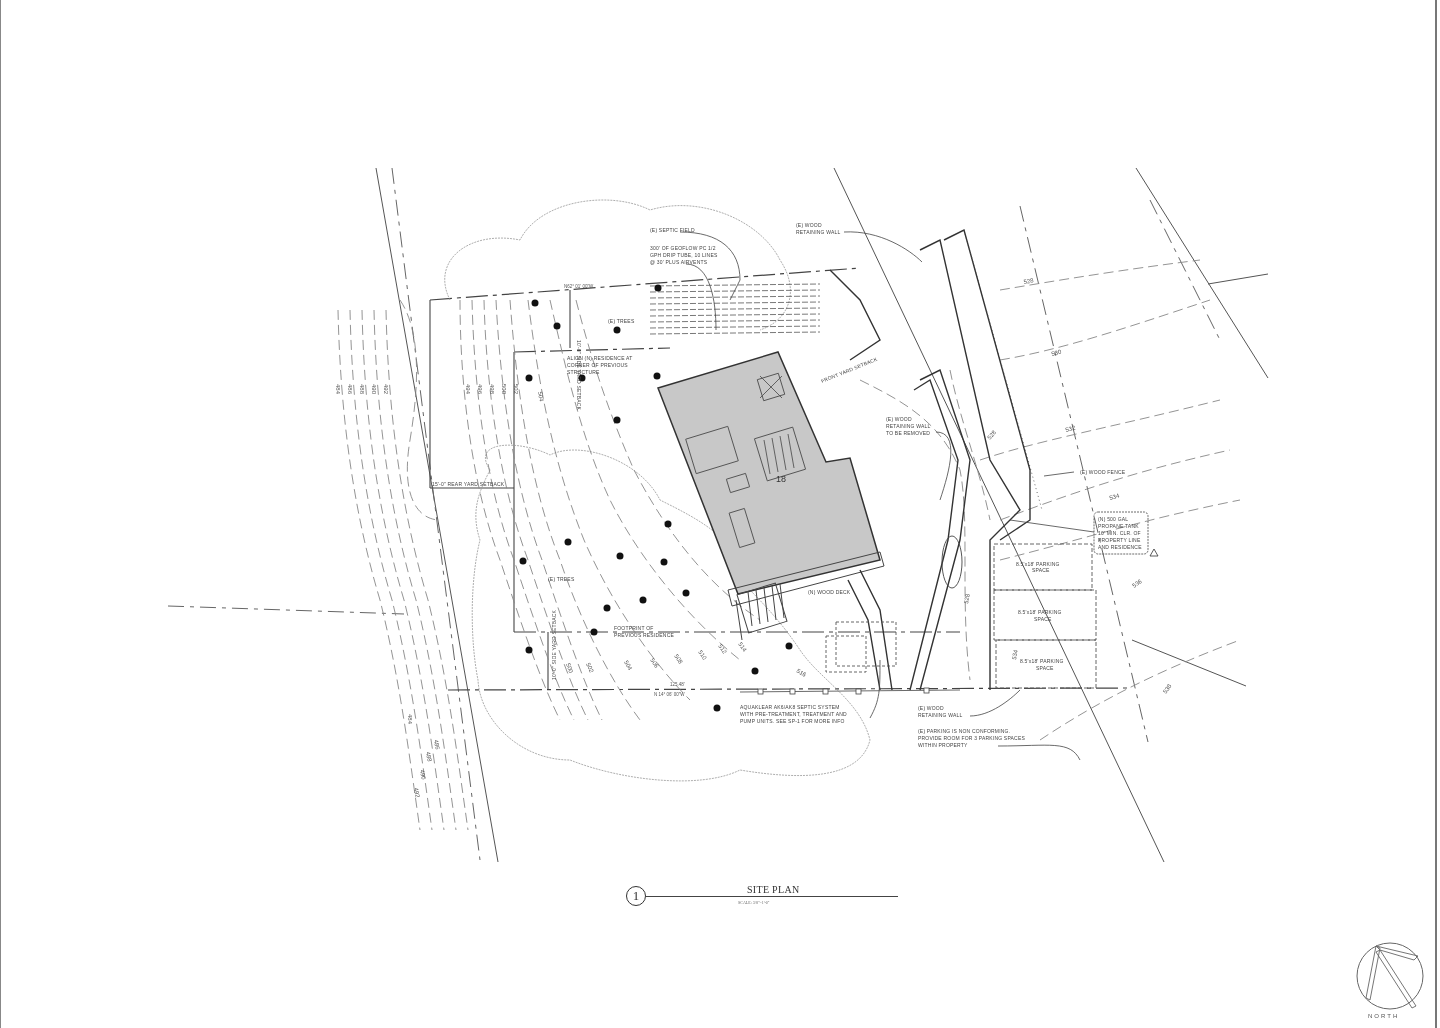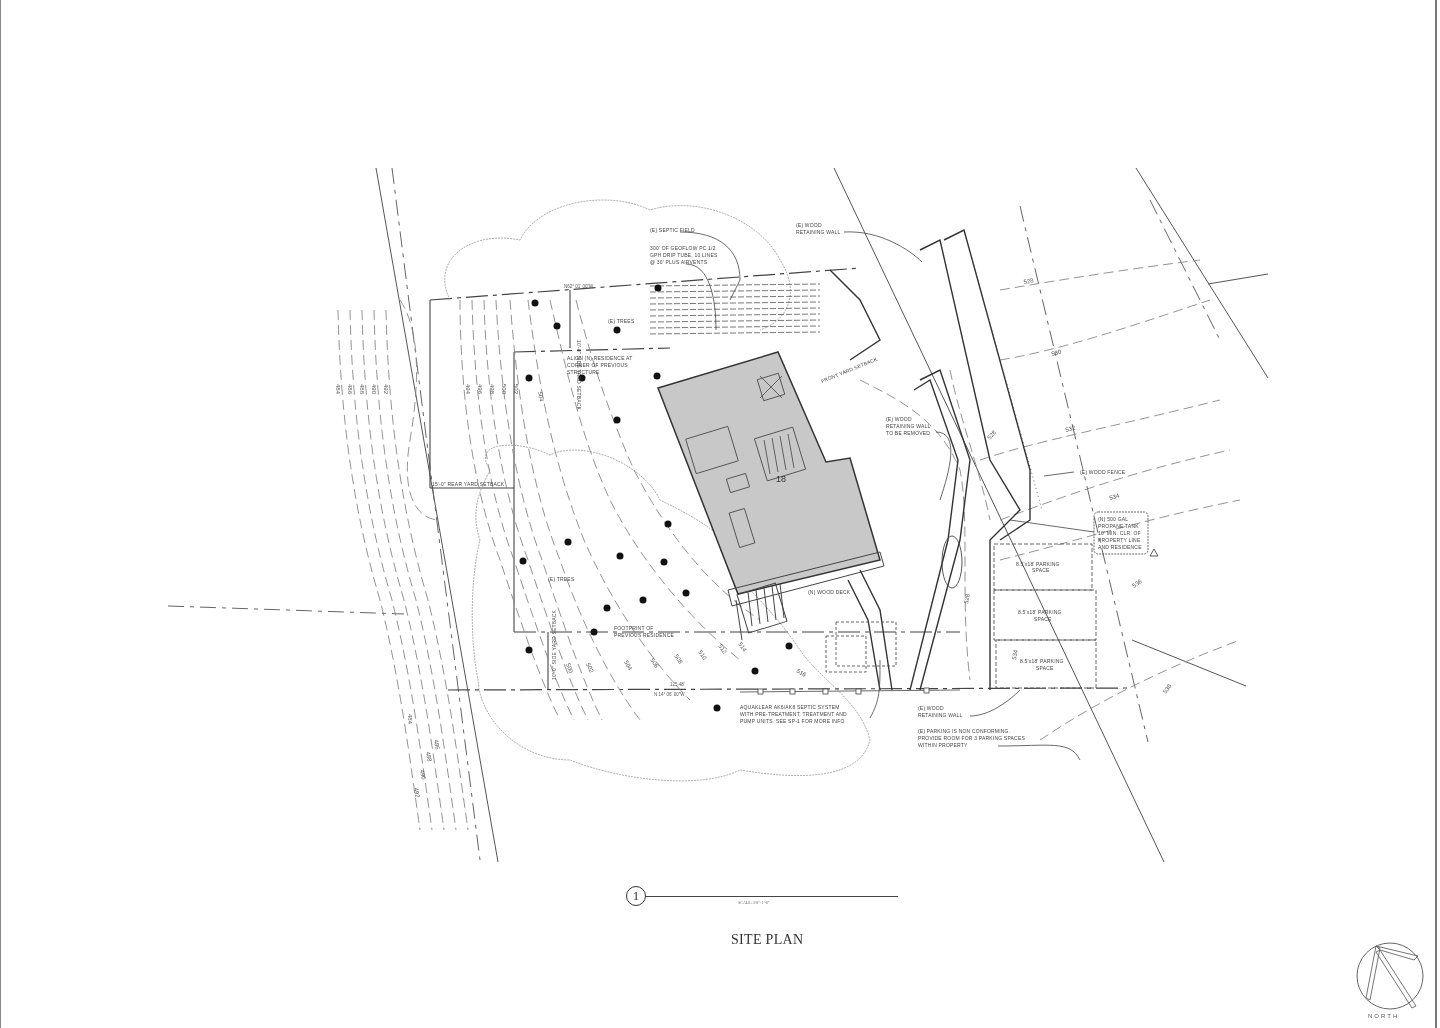--- a/index.html
+++ b/index.html
@@ -6,21 +6,21 @@
   body { width: 1440px; height: 1028px; position: relative; overflow: hidden; font-family: "Liberation Sans", sans-serif; }
   .sheet { position: absolute; left: 0; top: 0; width: 1440px; height: 1028px; background: #fff; }
   .sheet-border { position: absolute; left: 0; top: 0; width: 1437px; height: 1028px; border-left: 1px solid #888; border-right: 2px solid #777; box-sizing: border-box; }
   svg { position: absolute; left: 0; top: 0; }
   .lbl { font-family: "Liberation Sans", sans-serif; font-size: 5px; fill: #444; letter-spacing: 0.2px; }
   .lbl-sm { font-family: "Liberation Sans", sans-serif; font-size: 4.5px; fill: #555; }
   .contour { font-family: "Liberation Sans", sans-serif; font-size: 6px; fill: #555; }
   .title-block { position: absolute; left: 626px; top: 884px; width: 272px; height: 30px; }
   .title-circle { position: absolute; left: 0; top: 2px; width: 20px; height: 20px; border: 1.3px solid #333; border-radius: 50%; box-sizing: border-box; text-align: center; line-height: 18px; font-size: 13px; color: #333; font-family: "Liberation Serif", serif; }
   .title-line { position: absolute; left: 20px; top: 12px; width: 252px; height: 0; border-top: 1.2px solid #444; }
-  .title-text { position: absolute; left: 105px; top: 0px; font-size: 14px; color: #333; font-family: "Liberation Serif", serif; letter-spacing: 0.3px; margin-top: 48px; }
+  .title-text { position: absolute; left: 121px; top: 0px; font-size: 10px; color: #333; font-family: "Liberation Serif", serif; letter-spacing: 0.3px; }
   .title-scale { position: absolute; left: 112px; top: 16px; font-size: 4px; color: #666; font-family: "Liberation Serif", serif; }
   .north { position: absolute; left: 1354px; top: 940px; width: 72px; height: 84px; }
   .north-label { position: absolute; left: 14px; top: 73px; font-size: 6px; color: #555; letter-spacing: 2px; font-family: "Liberation Sans", sans-serif; }
 </style>
 </head>
 <body>
 
 <div class="sheet">
   <div class="sheet-border"></div>
 

